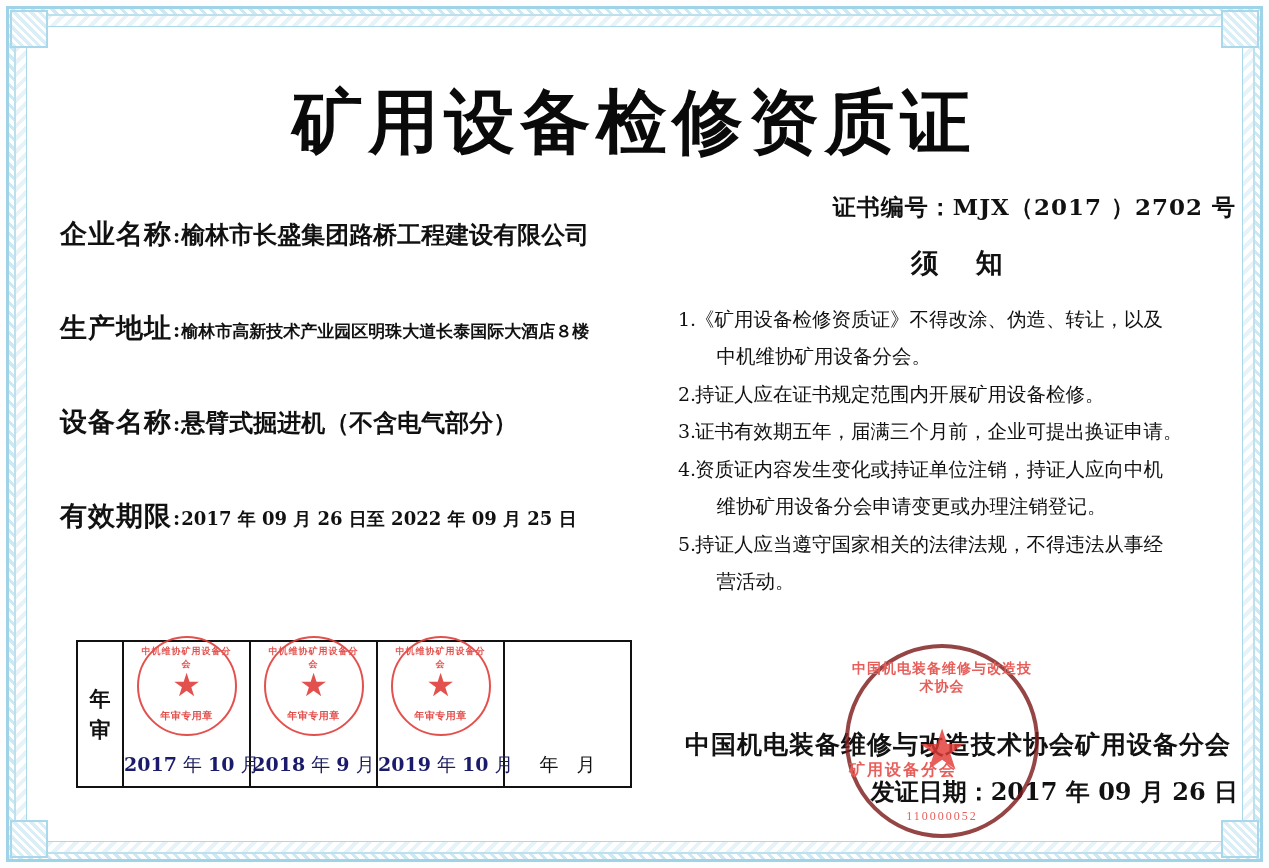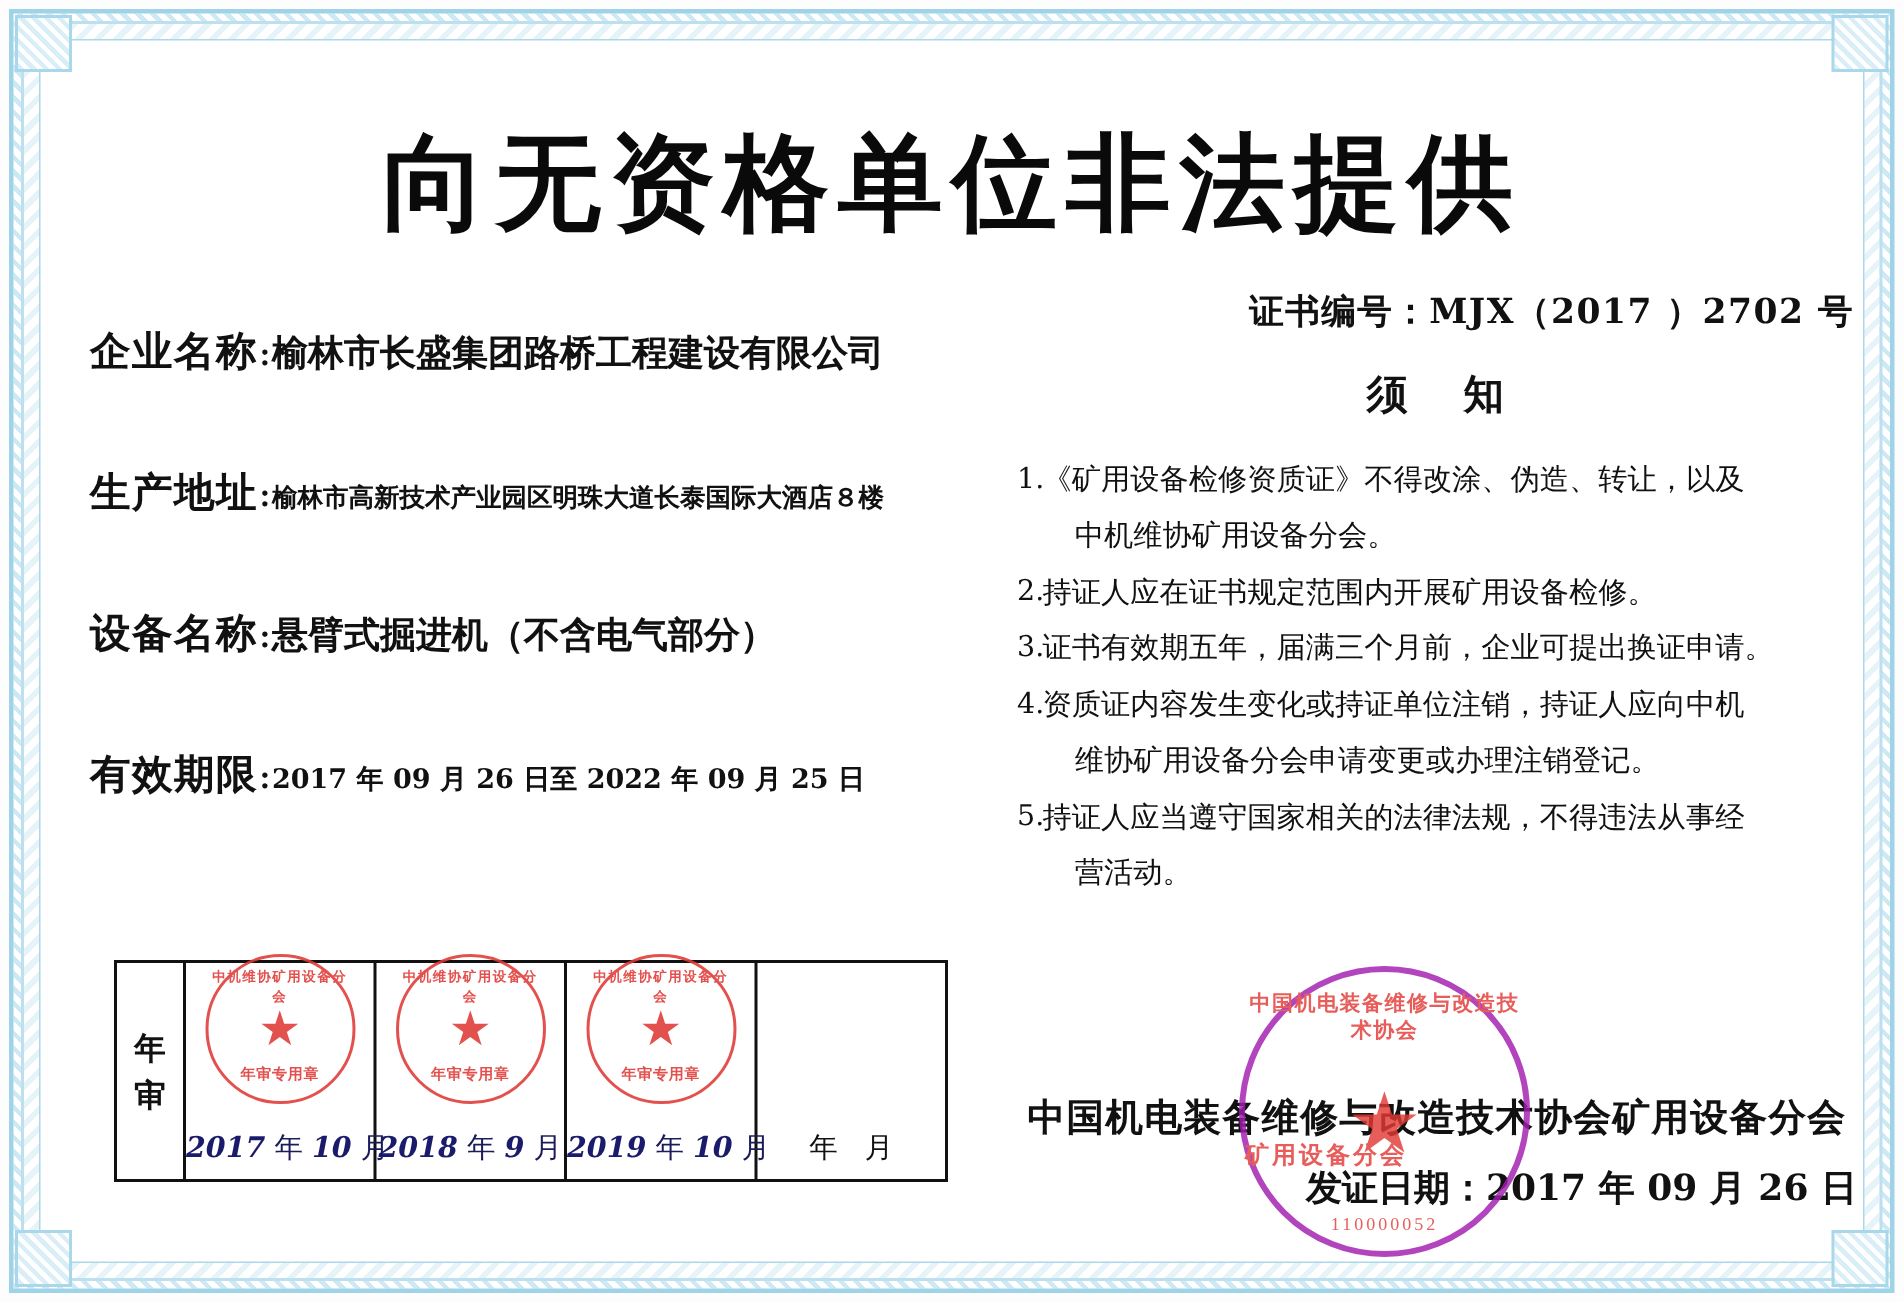--- a/index.html
+++ b/index.html
@@ -156,21 +156,20 @@
     left: 0; right: 0;
     bottom: 8px;
     text-align: center;
     font-family: "DejaVu Serif", serif;
     font-size: 19px;
     color: #1b1b5a;
     white-space: nowrap;
   }
   .cell-date .hand {
     color: #1b1b6b;
-    font-style: italic;
     font-weight: bold;
   }
   .cell-date.empty { color: #111; font-style: normal; }
 
   
   .round-stamp {
     position: absolute;
     left: 50%;
     top: 44px;
     transform: translate(-50%, -50%);
@@ -278,26 +277,26 @@
     text-align: right;
     font-family: "DejaVu Serif", serif;
     font-size: 24px;
     font-weight: bold;
     white-space: nowrap;
   }
 
   
   .official-seal {
     position: absolute;
-    left: 798px;
+    left: 817px;
     top: 616px;
     width: 186px;
     height: 186px;
     border-radius: 50%;
-    border: 4px solid #a21caf;
+    border: 4px solid #7f1d1d;
     opacity: .82;
     pointer-events: none;
   }
   .official-seal .seal-top {
     position: absolute;
     left: 0; right: 0;
     top: 12px;
     text-align: center;
     color: #e23a36;
     font-family: "DejaVu Sans", sans-serif;
@@ -343,21 +342,21 @@
   <div class="border-outer"></div>
   <div class="border-mid"></div>
   <div class="border-inner"></div>
   <div class="corner tl"></div>
   <div class="corner tr"></div>
   <div class="corner bl"></div>
   <div class="corner br"></div>
 
   <div class="content">
 
-    <div class="title">向无资格单位非法提供</div>
+    <div class="title">矿用设备检修资质证</div>
 
     <div class="left-col">
 
       <div class="field-row">
         <span class="field-label">企业名称</span>
           <span class="field-colon">:</span>
           <span class="field-value">榆林市长盛集团路桥工程建设有限公司</span>
       </div>
 
       <div class="field-row">

